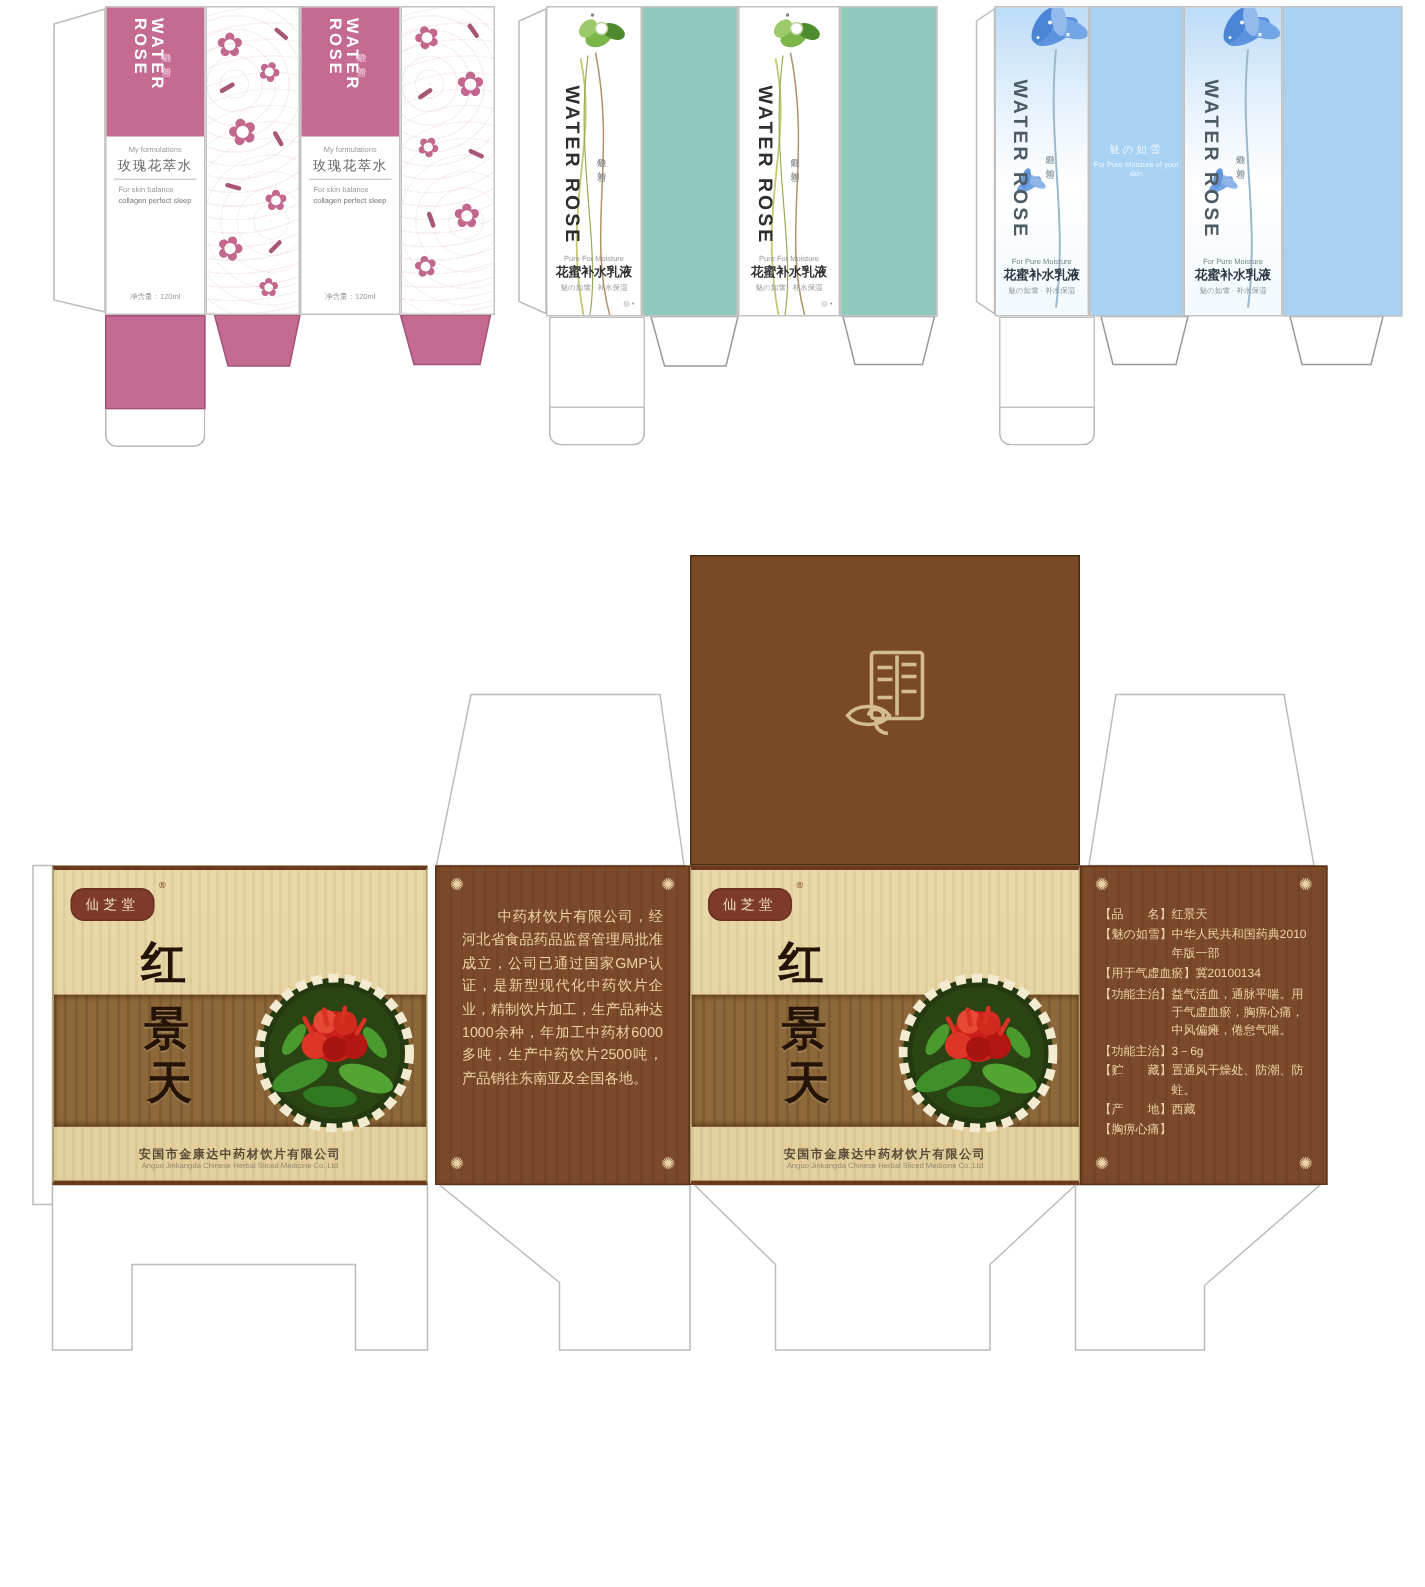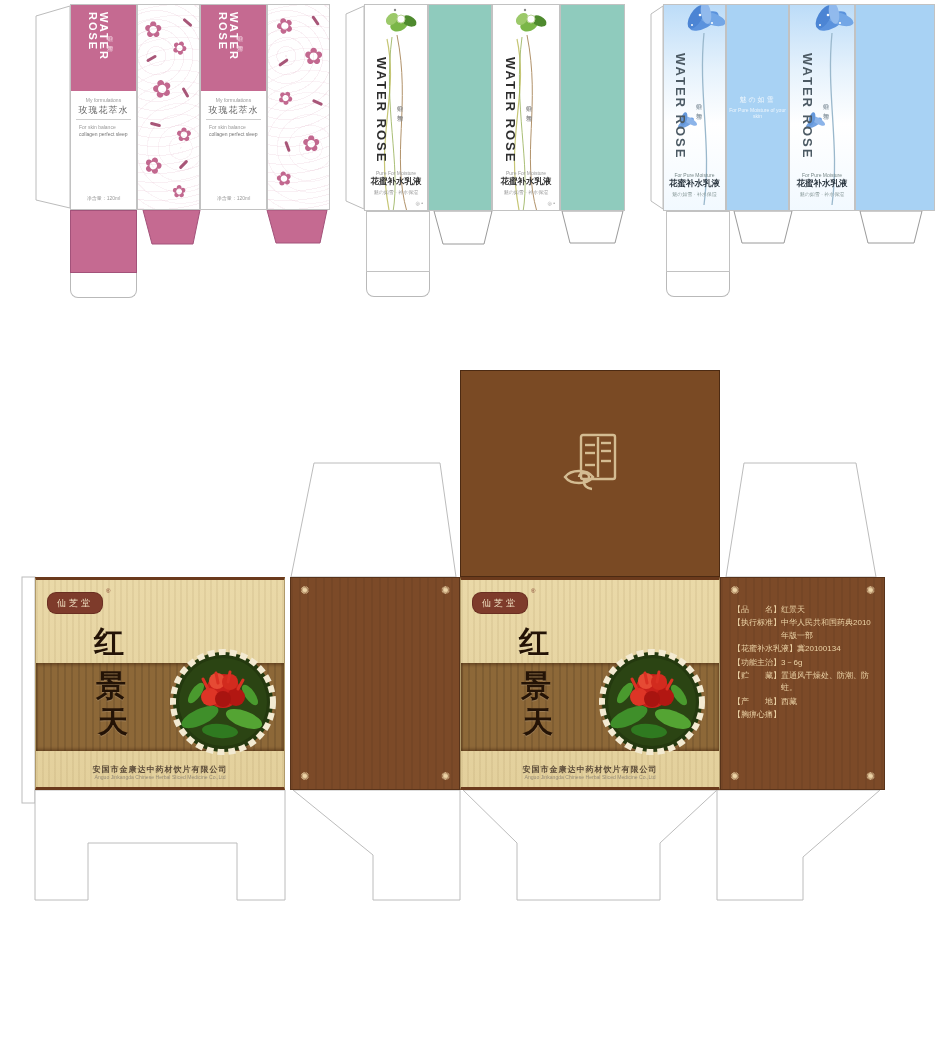--- a/index.html
+++ b/index.html
@@ -294,20 +294,21 @@
       <div class="cn">安国市金康达中药材饮片有限公司</div>
       <div class="en">Anguo Jinkangda Chinese Herbal Sliced Medicine Co.,Ltd</div>
     </div>
   </div>
 
   <div class="abs side-panel" style="left:290px;top:577px;width:170px;height:213px">
     <span class="orn" style="left:9px;top:7px">✺</span>
     <span class="orn" style="right:9px;top:7px">✺</span>
     <span class="orn" style="left:9px;bottom:7px">✺</span>
     <span class="orn" style="right:9px;bottom:7px">✺</span>
+    <div class="intro">中药材饮片有限公司，经河北省食品药品监督管理局批准成立，公司已通过国家GMP认证，是新型现代化中药饮片企业，精制饮片加工，生产品种达1000余种，年加工中药材6000多吨，生产中药饮片2500吨，产品销往东南亚及全国各地。</div>
   </div>
 
   <div class="abs front-panel" style="left:460px;top:577px;width:260px;height:213px">
     <div class="mid-band"></div>
     <div class="badge">仙芝堂</div>
     <div class="reg">®</div>
     <span class="title-char" style="left:56px;top:42px">红</span>
     <span class="title-char" style="left:58px;top:86px">景</span>
     <span class="title-char" style="left:60px;top:122px">天</span>
     <svg width="106" height="106" style="position:absolute;left:138px;top:69px">
@@ -336,22 +337,23 @@
     </div>
   </div>
 
   <div class="abs side-panel" style="left:720px;top:577px;width:165px;height:213px">
     <span class="orn" style="left:9px;top:7px">✺</span>
     <span class="orn" style="right:9px;top:7px">✺</span>
     <span class="orn" style="left:9px;bottom:7px">✺</span>
     <span class="orn" style="right:9px;bottom:7px">✺</span>
     <div class="info-list">
       <div class="info-row"><span>【品　　名】</span><span>红景天</span></div>
-      <div class="info-row"><span>【执行标准】</span><span>中华人民共和国药典2010年版一部</span></div>
-      <div class="info-row"><span>【花蜜补水乳液】</span><span>冀20100134</span></div>
+      <div class="info-row"><span>【魅の如雪】</span><span>中华人民共和国药典2010年版一部</span></div>
+      <div class="info-row"><span>【用于气虚血瘀】</span><span>冀20100134</span></div>
+      <div class="info-row"><span>【功能主治】</span><span>益气活血，通脉平喘。用于气虚血瘀，胸痹心痛，中风偏瘫，倦怠气喘。</span></div>
       <div class="info-row"><span>【功能主治】</span><span>3－6g</span></div>
       <div class="info-row"><span>【贮　　藏】</span><span>置通风干燥处、防潮、防蛀。</span></div>
       <div class="info-row"><span>【产　　地】</span><span>西藏</span></div>
       <div class="info-row"><span>【胸痹心痛】</span><span></span></div>
     </div>
   </div>
 
 </div>
 
 </body></html>

